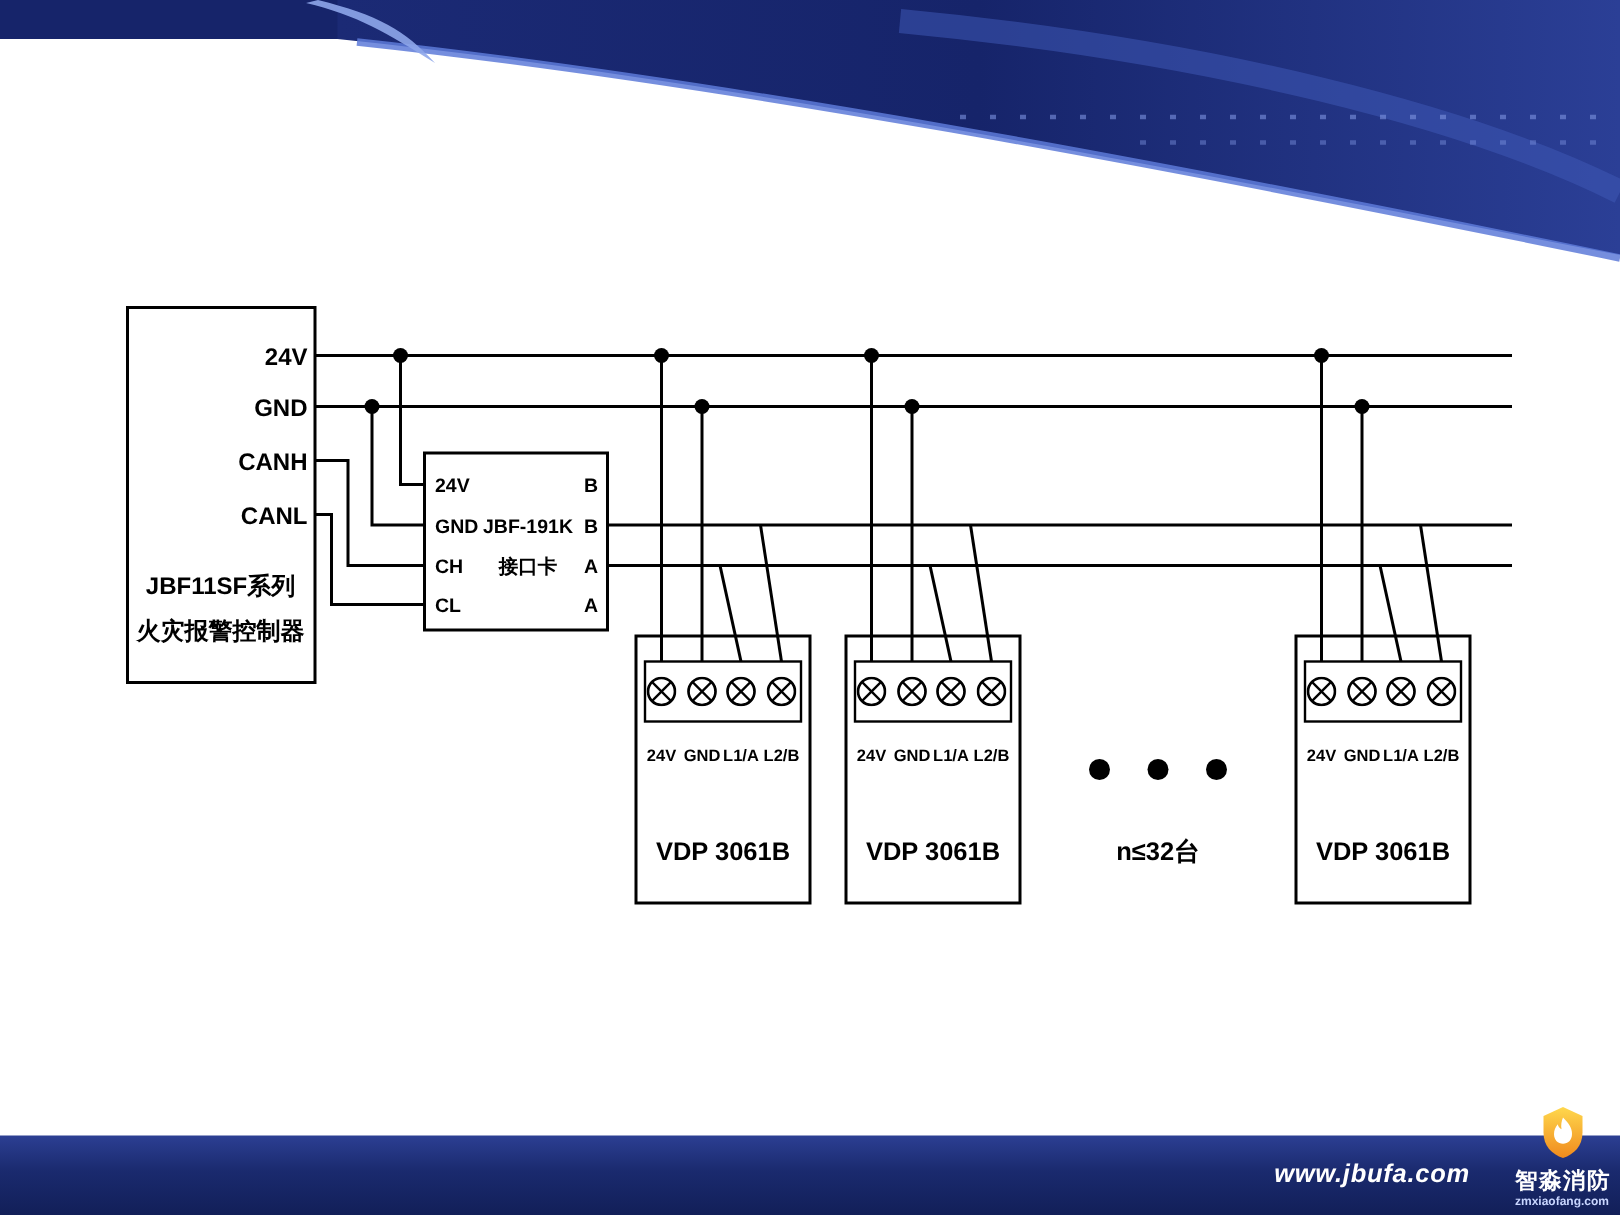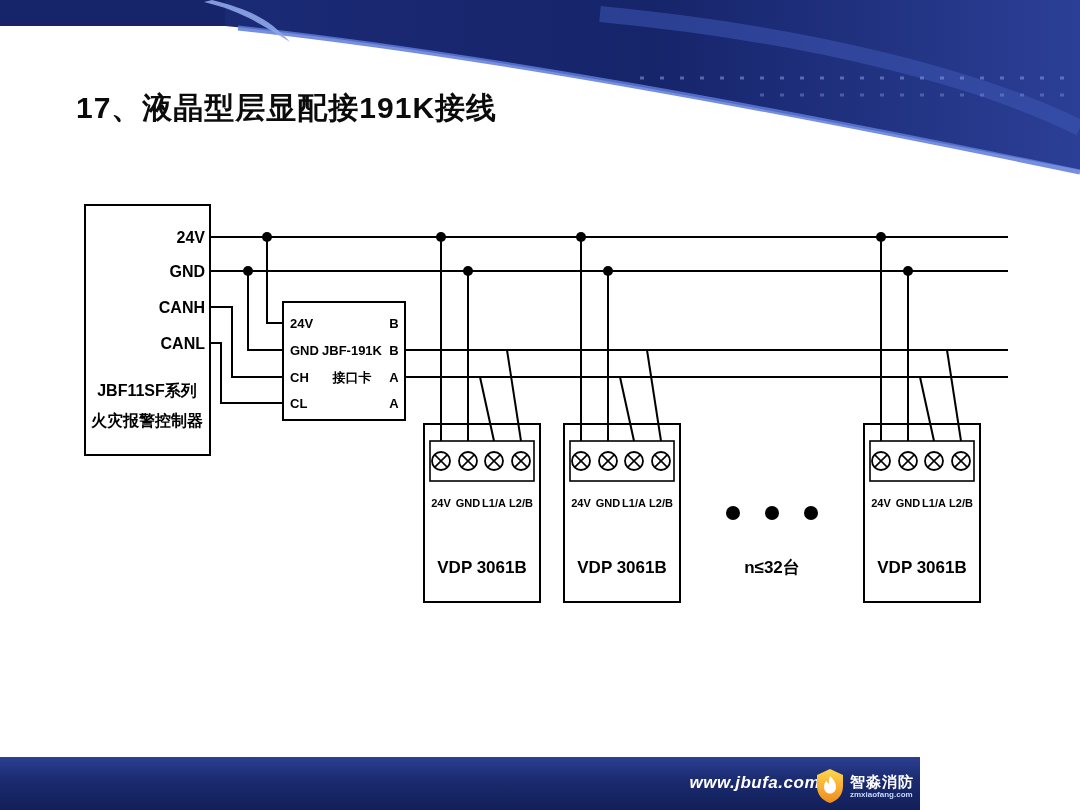--- a/index.html
+++ b/index.html
@@ -20,28 +20,28 @@
   .box   { stroke:#000; stroke-width:2;   fill:#fff; }
   .strip { stroke:#000; stroke-width:1.6; fill:none; }
   .wire  { stroke:#000; stroke-width:2;   fill:none; }
   .dot   { fill:#000; stroke:none; }
   .t-ctrl  { font:bold 16px "Liberation Sans","DejaVu Sans",sans-serif; fill:#000; }
   .t-card  { font:bold 13px "Liberation Sans","DejaVu Sans",sans-serif; fill:#000; }
   .t-term  { font:bold 11px "Liberation Sans","DejaVu Sans",sans-serif; fill:#000; }
   .t-model { font:bold 17px "Liberation Sans","DejaVu Sans",sans-serif; fill:#000; }
 
   .footer {
-    position:absolute; left:0; bottom:0; width:920px; height:53px;
+    position:absolute; left:0; bottom:0; width:1080px; height:53px;
     background:linear-gradient(180deg,#2c3f93 0%, #1a2a6e 45%, #121f58 100%);
   }
   .footer-url {
     position:absolute; right:100px; top:16px;
     color:#ffffff; font-weight:bold; font-style:italic; font-size:17px; letter-spacing:0.5px;
   }
-  .logo { position:absolute; right:6px; bottom:5px; display:flex; align-items:center; gap:5px; }
+  .logo { position:absolute; right:6px; bottom:5px; display:flex; align-items:center; gap:5px;flex-direction:column; }
   .logo-texts { display:flex; flex-direction:column; line-height:1.15; }
   .logo-text-main { color:#ffffff; font-weight:bold; font-size:15px; letter-spacing:1px; }
   .logo-text-sub  { color:#c9d6ff; font-size:8px;font-weight:bold; }
 </style>
 </head>
 <body>
 
 <div class="slide">
 
   <svg class="header-svg" width="1080" height="175" viewBox="0 0 1080 175">
@@ -54,21 +54,20 @@
     </defs>
     <rect x="0" y="0" width="1080" height="26" fill="#16246a"></rect>
     <path d="M225,0 L1080,0 L1080,170 C 740,104 460,50 225,26 Z" fill="url(#hg)"></path>
     <path d="M238,28 C 480,54 770,108 1080,172" stroke="#5d7ad8" stroke-width="5" fill="none" opacity="0.85"></path>
     <path d="M600,14 C 810,34 980,78 1080,128" stroke="#3e58b4" stroke-width="16" fill="none" opacity="0.55"></path>
     <line x1="640" y1="78" x2="1070" y2="78" stroke="#7d93e0" stroke-width="3" stroke-dasharray="4 16" opacity="0.6"></line>
     <line x1="760" y1="95" x2="1070" y2="95" stroke="#7d93e0" stroke-width="3" stroke-dasharray="4 16" opacity="0.45"></line>
     <path d="M212,0 C 252,10 270,20 290,42 C 258,22 238,10 204,2 Z" fill="#8ea6ea" opacity="0.9"></path>
   </svg>
 
-  <div class="title">17、液晶型层显配接191K接线</div>
 
   <svg class="diagram-svg" width="1080" height="810" viewBox="0 0 1080 810">
 
     <defs>
       <symbol id="screw" viewBox="-10 -10 20 20">
         <circle cx="0" cy="0" r="9" fill="#fff" stroke="#000" stroke-width="1.8"></circle>
         <line x1="-6.4" y1="-6.4" x2="6.4" y2="6.4" stroke="#000" stroke-width="1.5"></line>
         <line x1="-6.4" y1="6.4" x2="6.4" y2="-6.4" stroke="#000" stroke-width="1.5"></line>
       </symbol>
     </defs>

